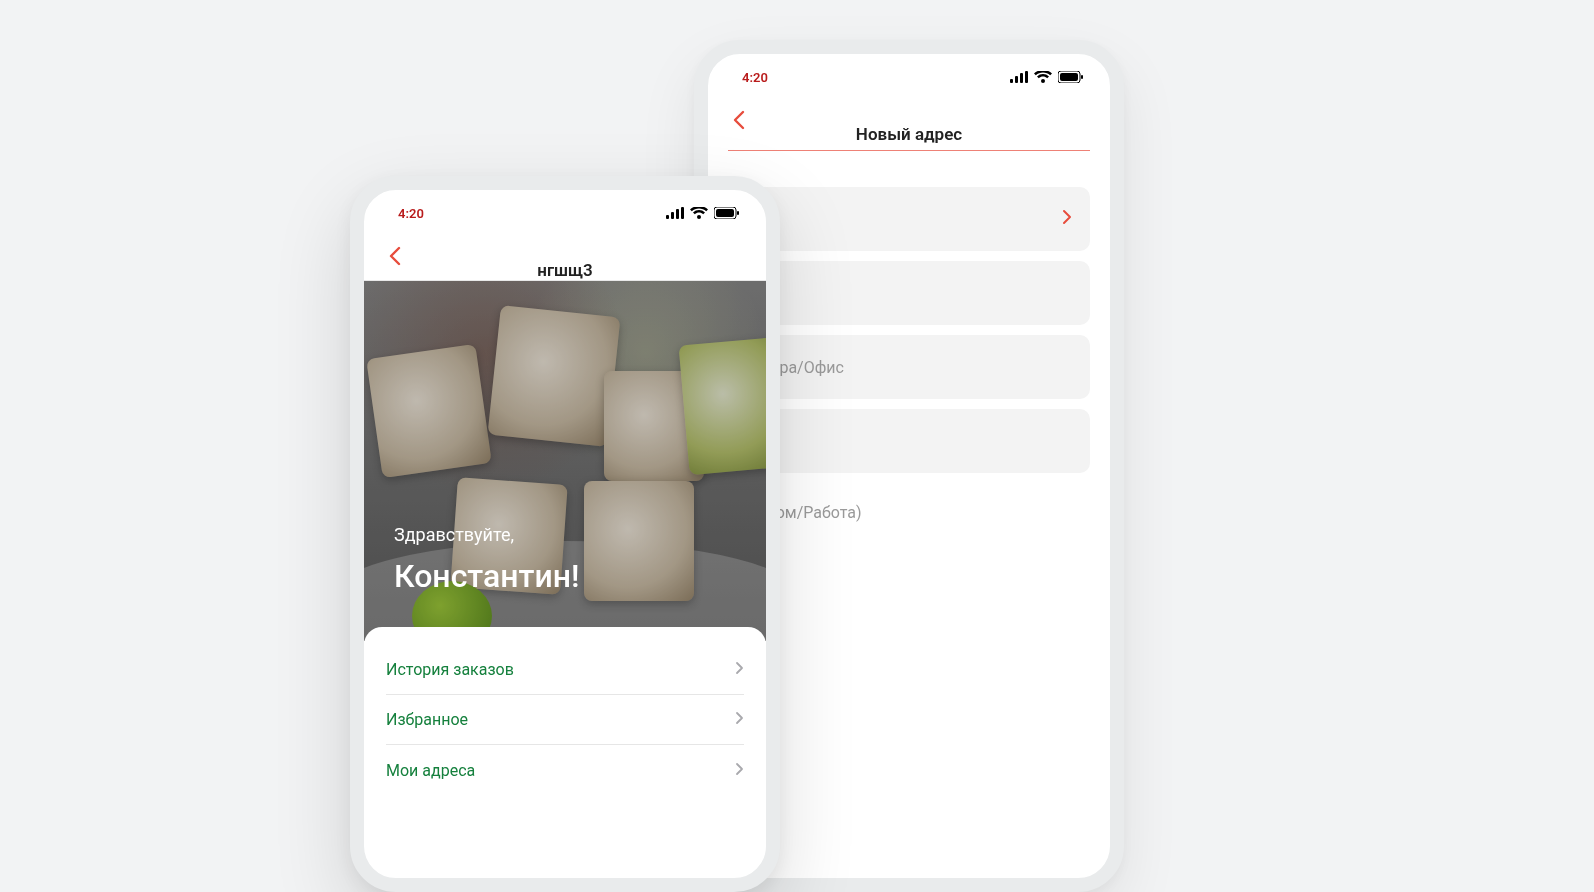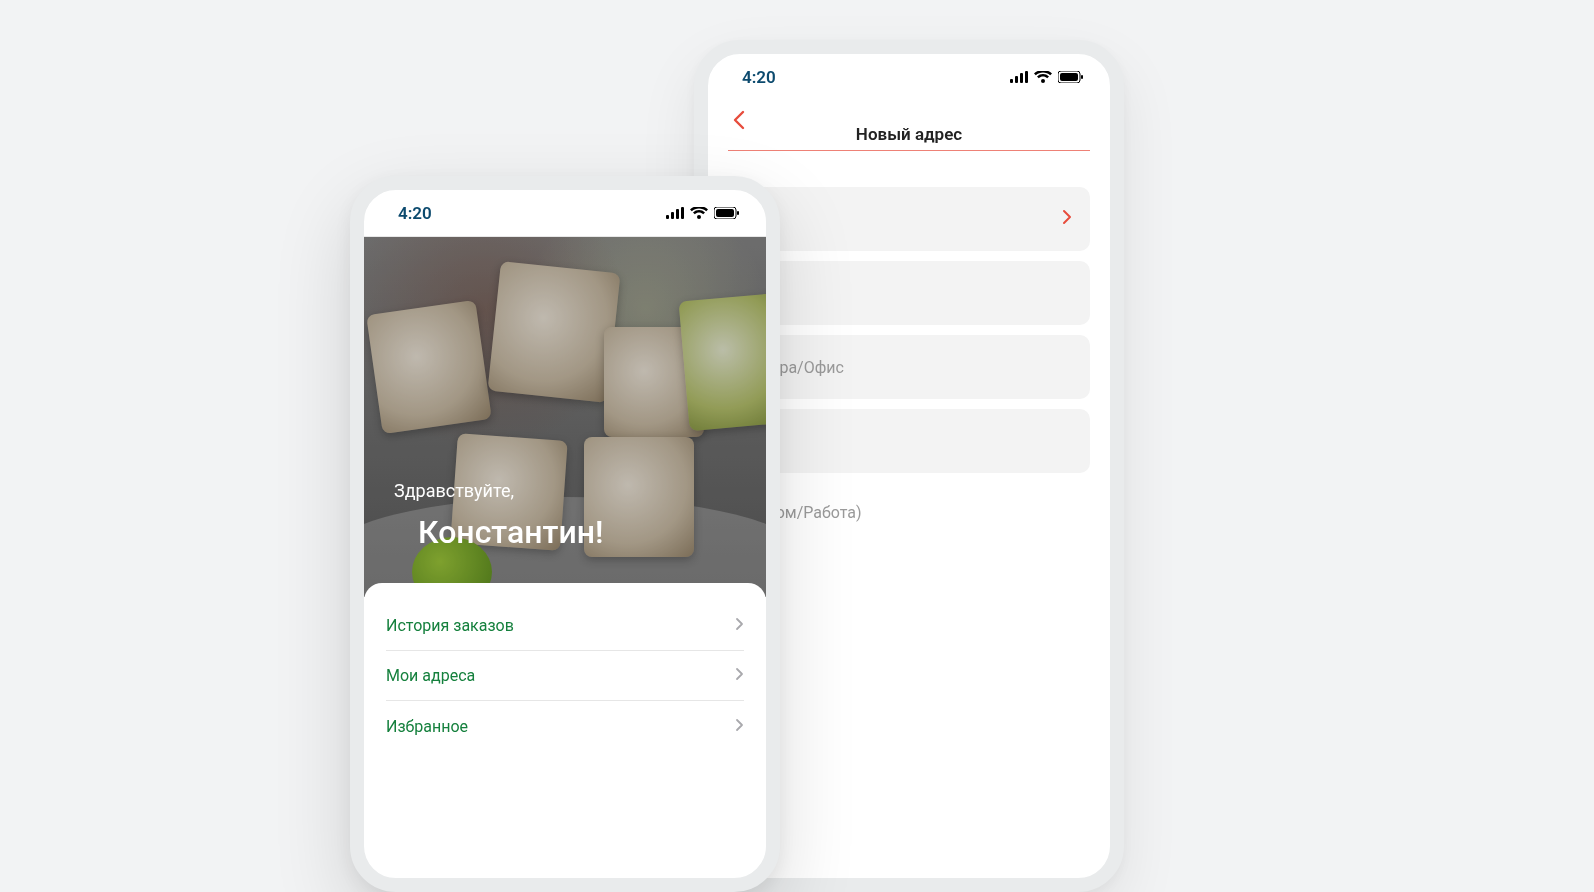--- a/index.html
+++ b/index.html
@@ -35,22 +35,22 @@
   }
 
   
   .status-bar {
     height: 46px;
     display: flex;
     align-items: center;
     justify-content: space-between;
     padding: 0 26px 0 34px;
     font-weight: 600;
-    font-size: 17px;
-    color: #0c4a6e;
+    font-size: 13px;
+    color: #b91c1c;
   }
   .status-icons { display: flex; align-items: center; gap: 6px; }
   .status-icons svg { display: block; }
 
   
   .nav-bar {
     height: 44px;
     display: flex;
     align-items: flex-end;
     position: relative;
@@ -108,21 +108,21 @@
   .wasabi { position:absolute; border-radius:50%; background: radial-gradient(circle at 35% 35%, #9ec93a, #5a8c1e); }
   .plate-edge { position:absolute; inset: 260px -40px -80px -40px; background:#fcfcfc; border-radius:50% 50% 0 0 / 60px 60px 0 0; opacity:.25;}
   .hero-text {
     position: absolute;
     left: 30px;
     bottom: 46px;
     color: #fff;
     z-index: 2;
   }
   .hero-greet { font-size: 18px; font-weight: 400; margin-bottom: 12px; }
-  .hero-name  { font-size: 32px; font-weight: 500; margin-left: 24px; }
+  .hero-name  { font-size: 32px; font-weight: 500; }
 
   
   .menu-card {
     position: relative;
     margin-top: -14px;
     background: #fff;
     border-radius: 18px 18px 0 0;
     z-index: 3;
     padding: 18px 22px 0 22px;
   }
@@ -238,20 +238,28 @@
           <path d="M0 2.5C2.4.1 5.6-1 9-1s6.6 1.1 9 3.5l-1.8 1.8C14.3 2.4 11.7 1.6 9 1.6S3.7 2.4 1.8 4.3L0 2.5Z" fill="#000"></path>
         </svg>
       <svg width="26" height="12" viewBox="0 0 26 12">
           <rect x="0" y="0" width="22" height="12" rx="3" fill="none" stroke="#000" stroke-width="1"></rect>
           <rect x="2" y="2" width="18" height="8" rx="2" fill="#000"></rect>
           <rect x="23" y="4" width="2" height="4" rx="1" fill="#000"></rect>
         </svg>
     </span>
   </div>
 
+  <div class="nav-bar">
+    <span class="nav-back">
+      <svg width="14" height="20" viewBox="0 0 14 20">
+          <path d="M11 2 3 10l8 8" fill="none" stroke="#e74c3c" stroke-width="2.4" stroke-linecap="round" stroke-linejoin="round"></path>
+        </svg>
+    </span>
+    <span class="nav-title">нгшщ3</span>
+  </div>
   <div class="nav-rule-thin"></div>
 
   <div class="hero">
 
     <div class="plate-edge"></div>
     <div class="roll" style="top:70px; left:10px; width:110px; height:120px; transform:rotate(-8deg);"></div>
     <div class="roll" style="top:30px; left:130px; width:120px; height:130px; transform:rotate(6deg);"></div>
     <div class="roll" style="top:90px; left:240px; width:100px; height:110px;"></div>
     <div class="roll" style="top:60px; left:320px; width:100px; height:130px; transform:rotate(-5deg); background:radial-gradient(circle at 40% 40%, #e9edd2, #b7c36d 60%, #7d8e3a 100%);"></div>
     <div class="roll" style="top:200px; left:90px; width:110px; height:110px; transform:rotate(4deg);"></div>
@@ -261,37 +269,37 @@
     <div class="hero-text">
       <div class="hero-greet">Здравствуйте,</div>
       <div class="hero-name">Константин!</div>
     </div>
   </div>
 
   <div class="menu-card">
     <div class="menu-list">
       <div class="menu-row">
         <span>История заказов</span>
+        <span class="chev">
+          <svg width="9" height="14" viewBox="0 0 9 14">
+              <path d="M2 2l5 5-5 5" fill="none" stroke="#a9a9ad" stroke-width="1.8" stroke-linecap="round" stroke-linejoin="round"></path>
+            </svg>
+        </span>
+      </div>
+      <div class="menu-row">
+        <span>Избранное</span>
         <span class="chev">
           <svg width="9" height="14" viewBox="0 0 9 14">
               <path d="M2 2l5 5-5 5" fill="none" stroke="#a9a9ad" stroke-width="1.8" stroke-linecap="round" stroke-linejoin="round"></path>
             </svg>
         </span>
       </div>
       <div class="menu-row">
         <span>Мои адреса</span>
         <span class="chev">
           <svg width="9" height="14" viewBox="0 0 9 14">
               <path d="M2 2l5 5-5 5" fill="none" stroke="#a9a9ad" stroke-width="1.8" stroke-linecap="round" stroke-linejoin="round"></path>
             </svg>
         </span>
       </div>
-      <div class="menu-row">
-        <span>Избранное</span>
-        <span class="chev">
-          <svg width="9" height="14" viewBox="0 0 9 14">
-              <path d="M2 2l5 5-5 5" fill="none" stroke="#a9a9ad" stroke-width="1.8" stroke-linecap="round" stroke-linejoin="round"></path>
-            </svg>
-        </span>
-      </div>
     </div>
   </div>
 </div>
 
 </body></html>

